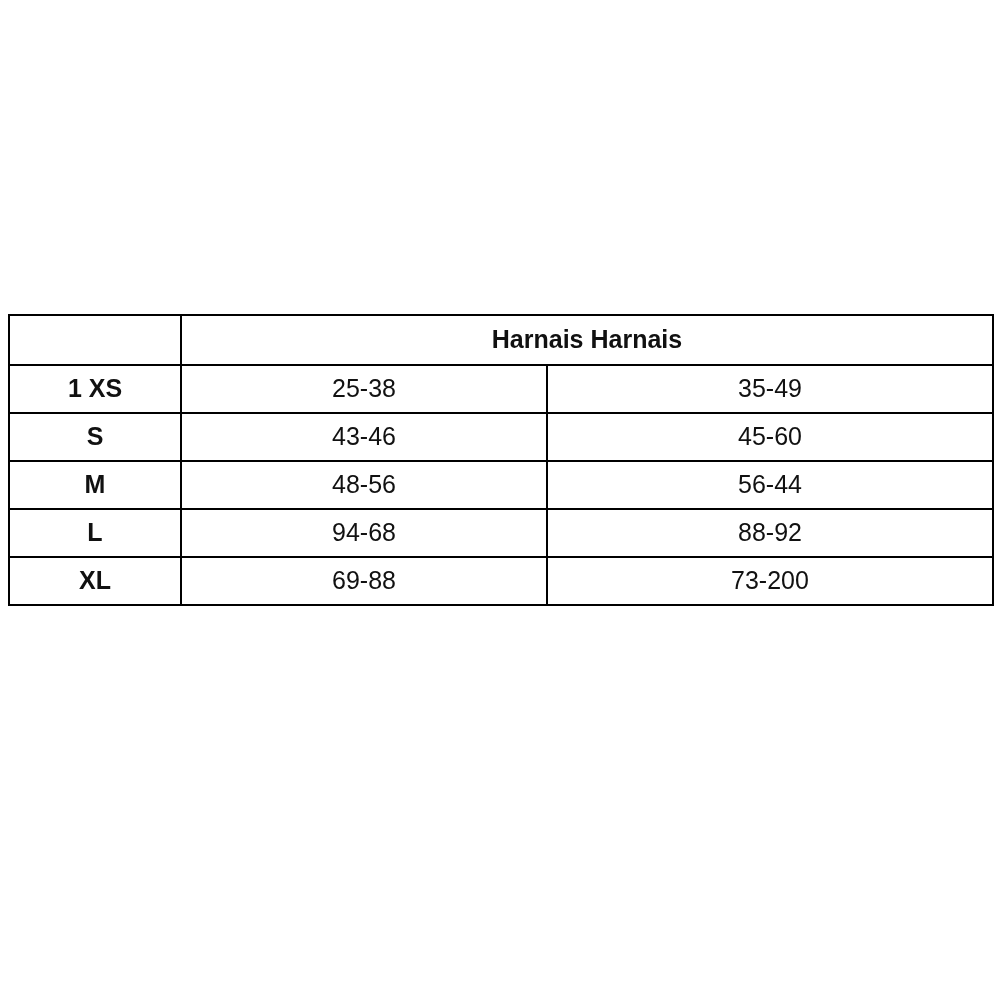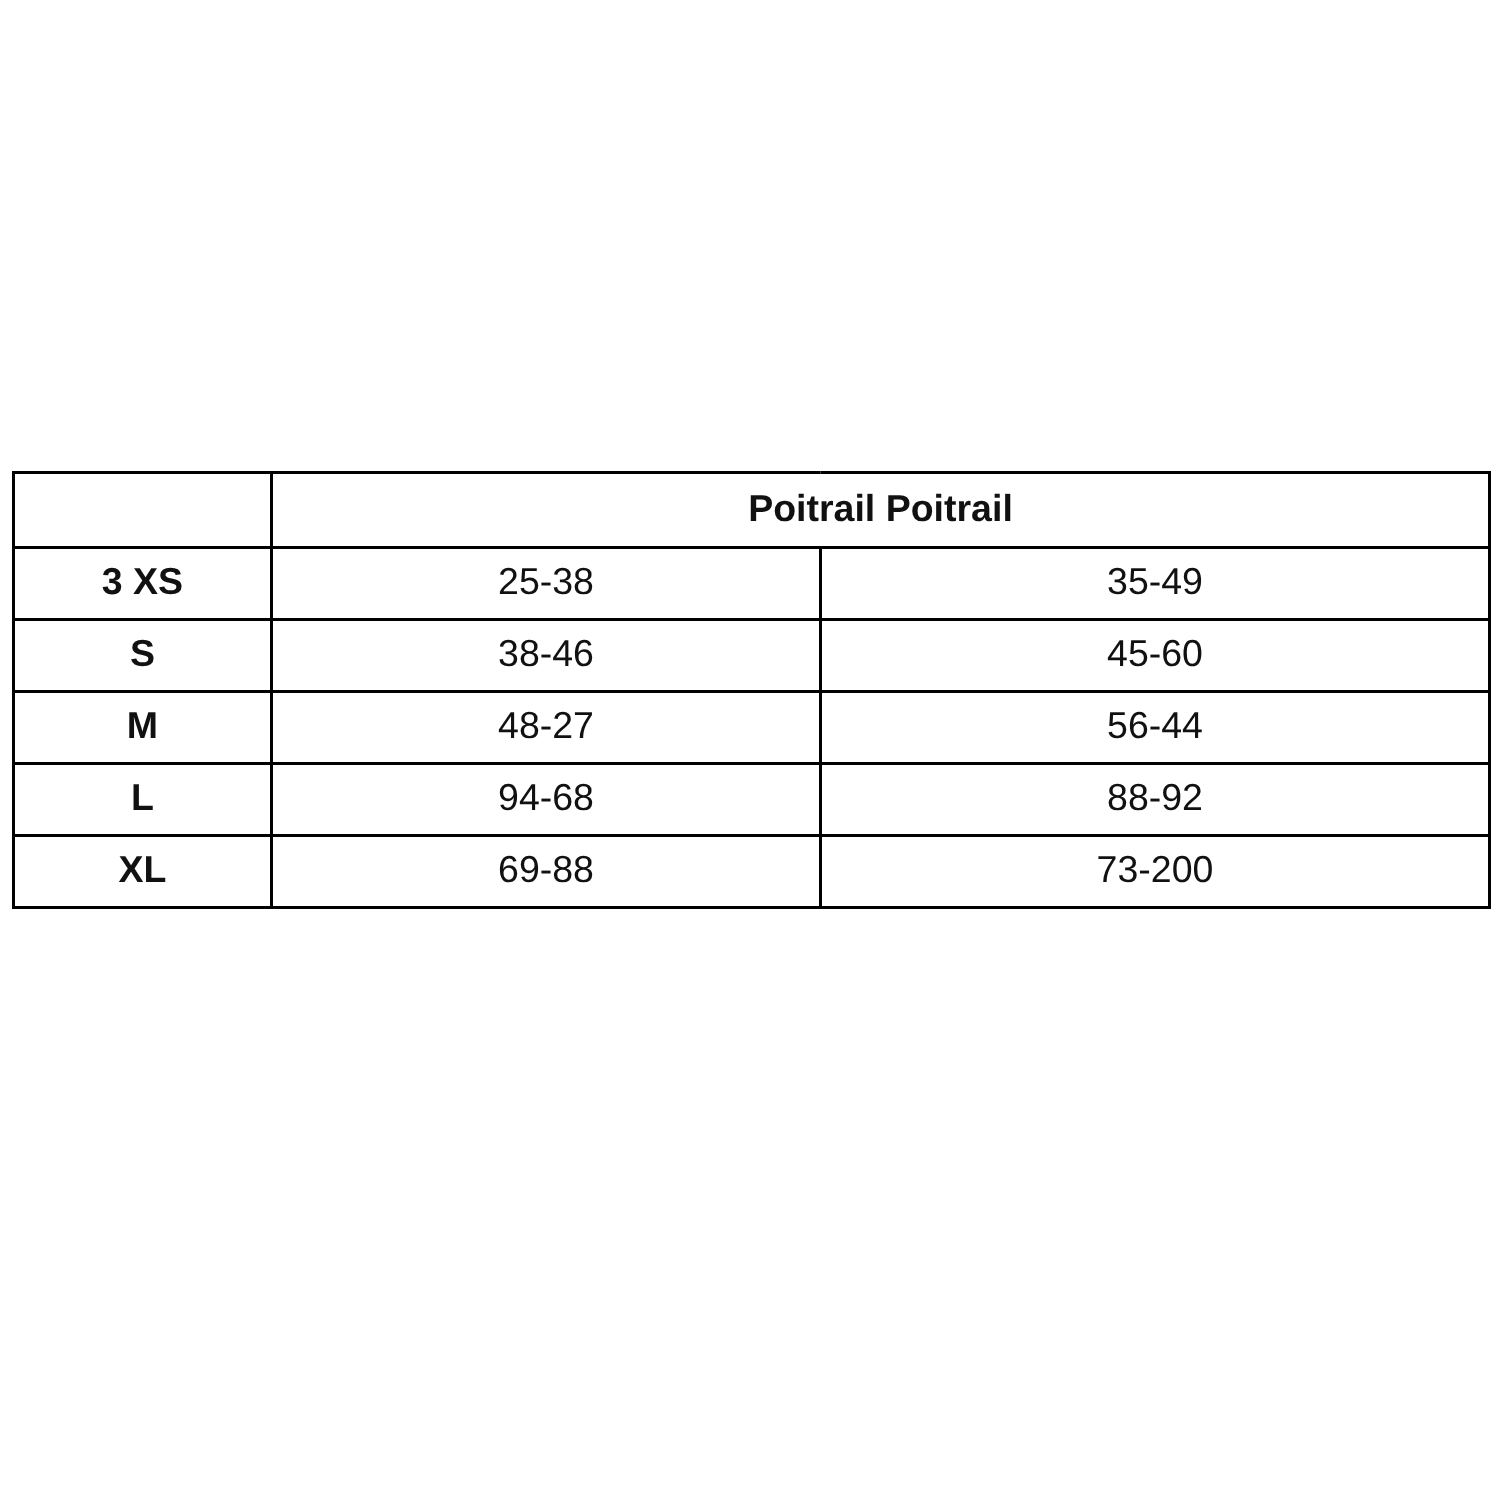--- a/index.html
+++ b/index.html
@@ -72,36 +72,36 @@
 <div class="sheet">
   <table class="size-table">
     <colgroup>
       <col class="col-size">
       <col class="col-neck">
       <col class="col-chest">
     </colgroup>
     <tbody>
       <tr>
         <td class="blank-cell" rowspan="1"></td>
-        <td class="title-cell" colspan="2">Poitrail Poitrail</td>
+        <td class="title-cell" colspan="2">Harnais Harnais</td>
       </tr>
 
       <tr class="data-row">
-        <td class="size-label">3 XS</td>
+        <td class="size-label">1 XS</td>
         <td class="value-cell">25-38</td>
         <td class="value-cell">35-49</td>
       </tr>
       <tr class="data-row">
         <td class="size-label">S</td>
-        <td class="value-cell">38-46</td>
+        <td class="value-cell">43-46</td>
         <td class="value-cell">45-60</td>
       </tr>
       <tr class="data-row">
         <td class="size-label">M</td>
-        <td class="value-cell">48-27</td>
+        <td class="value-cell">48-56</td>
         <td class="value-cell">56-44</td>
       </tr>
       <tr class="data-row">
         <td class="size-label">L</td>
         <td class="value-cell">94-68</td>
         <td class="value-cell">88-92</td>
       </tr>
       <tr class="data-row">
         <td class="size-label">XL</td>
         <td class="value-cell">69-88</td>

